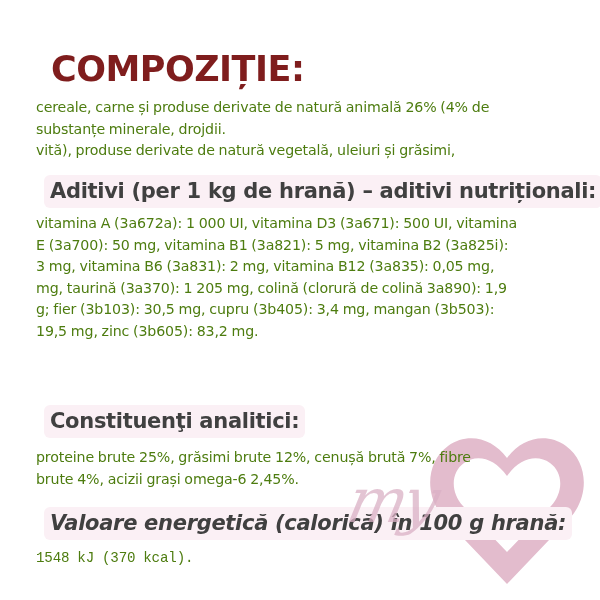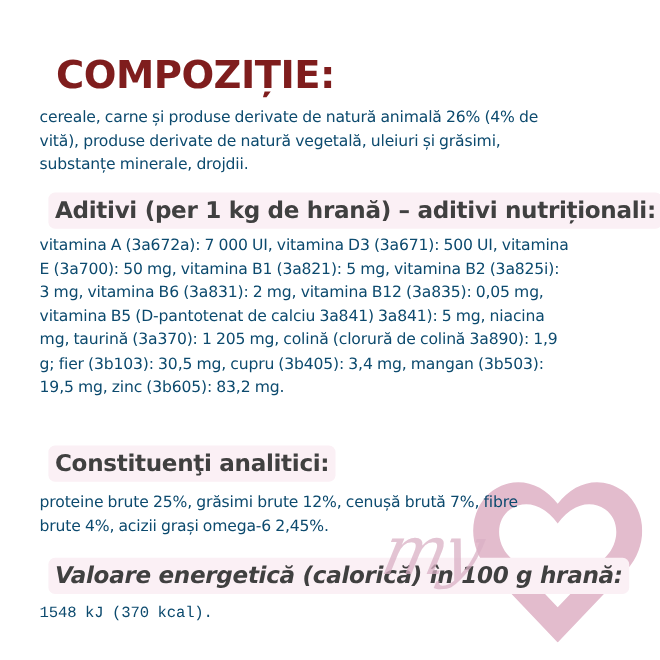--- a/index.html
+++ b/index.html
@@ -16,21 +16,21 @@
     color: rgba(218,176,196,0.75); letter-spacing: -4px; transform: skewX(-12deg);
     line-height: 1; pointer-events: none;
   }
   .title {
     position: absolute; left: 35px; top: 32px; margin: 16px;
     font-family: "DejaVu Sans", sans-serif; font-weight: bold; font-size: 35px;
     color: #7f1d1d; letter-spacing: -0.5px; z-index: 2; line-height: 1.2;
   }
   .para {
     position: absolute; left: 36px; margin: 0; z-index: 2;
-    font-size: 14.2px; line-height: 21.5px; color: #0c4a6e; letter-spacing: -0.15px;
+    font-size: 14.2px; line-height: 21.5px; color: #4d7c0f; letter-spacing: -0.15px;
     word-spacing: -0.5px;
   }
   .badge {
     position: absolute; left: 44px; z-index: 2;
     background: #fbf0f5; border-radius: 6px; padding: 0 6px;
     font-weight: bold; font-size: 21px; color: #404040; line-height: 33px;
     letter-spacing: -0.3px; white-space: nowrap;
   }
   .line { display: block; white-space: nowrap; }
 </style>
@@ -40,31 +40,30 @@
 <svg class="heart" viewBox="0 0 154 148" xmlns="http://www.w3.org/2000/svg">
   <path fill-rule="evenodd" fill="#e3bccd" d="M77 148 L14 82 C-6 60 -4 26 18 10 C38 -4 62 2 77 22 C92 2 116 -4 136 10 C158 26 160 60 140 82 Z
        M77 116 L33 70 C20 56 21 36 34 27 C47 18 64 22 77 40 C90 22 107 18 120 27 C133 36 134 56 121 70 Z"></path>
 </svg>
 <div class="my-script">my</div>
 
 <h1 class="title">COMPOZIȚIE:</h1>
 
 <p class="para" style="top:97px;">
   <span class="line">cereale, carne și produse derivate de natură animală 26% (4% de</span>
+  <span class="line">substanțe minerale, drojdii.</span>
   <span class="line">vită), produse derivate de natură vegetală, uleiuri și grăsimi,</span>
-  <span class="line">substanțe minerale, drojdii.</span>
 </p>
 
 <div class="badge" style="top:175px;">Aditivi (per 1 kg de hrană) – aditivi nutriționali:</div>
 
 <p class="para" style="top:213px;">
-  <span class="line">vitamina A (3a672a): 7 000 UI, vitamina D3 (3a671): 500 UI, vitamina</span>
+  <span class="line">vitamina A (3a672a): 1 000 UI, vitamina D3 (3a671): 500 UI, vitamina</span>
   <span class="line">E (3a700): 50 mg, vitamina B1 (3a821): 5 mg, vitamina B2 (3a825i):</span>
   <span class="line">3 mg, vitamina B6 (3a831): 2 mg, vitamina B12 (3a835): 0,05 mg,</span>
-  <span class="line">vitamina B5 (D-pantotenat de calciu 3a841) 3a841): 5 mg, niacina</span>
   <span class="line">mg, taurină (3a370): 1 205 mg, colină (clorură de colină 3a890): 1,9</span>
   <span class="line">g; fier (3b103): 30,5 mg, cupru (3b405): 3,4 mg, mangan (3b503):</span>
   <span class="line">19,5 mg, zinc (3b605): 83,2 mg.</span>
 </p>
 
 <div class="badge" style="top:405px;">Constituenţi analitici:</div>
 
 <p class="para" style="top:447px;">
   <span class="line">proteine brute 25%, grăsimi brute 12%, cenușă brută 7%, fibre</span>
   <span class="line">brute  4%, acizii grași omega-6  2,45%.</span>

